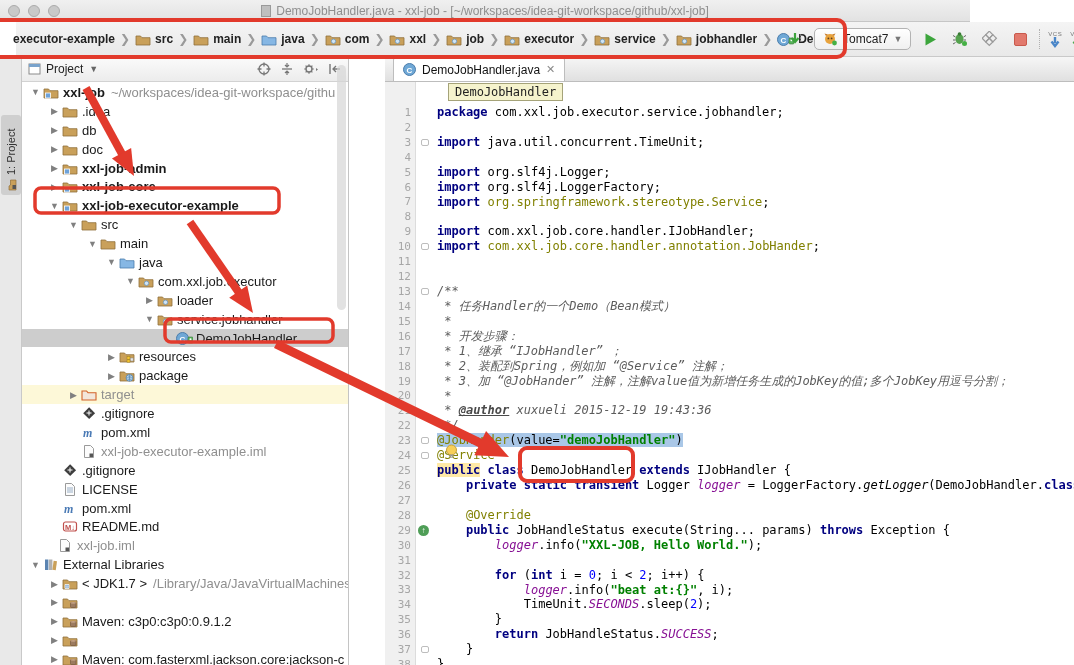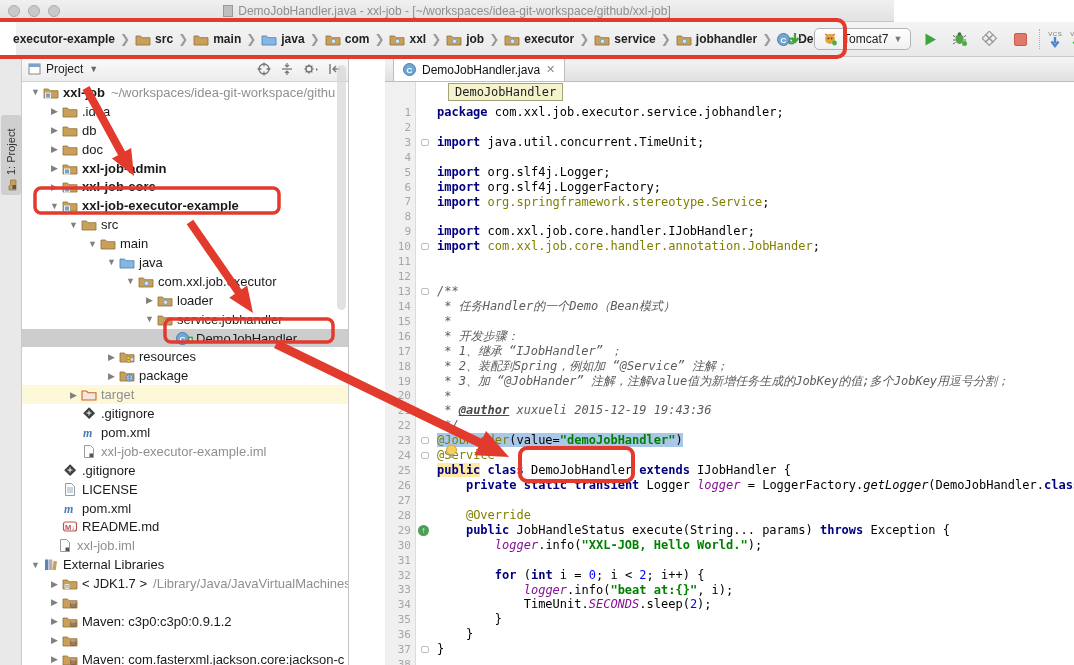--- a/index.html
+++ b/index.html
@@ -1,21 +1,21 @@
 <!DOCTYPE html>
 <html><head>
 <meta charset="utf-8">
 <style>
   * { margin:0; padding:0; box-sizing:border-box; }
   html,body { width:1074px; height:665px; overflow:hidden; background:#fff;
               font-family:"Liberation Sans", sans-serif; }
   #stage { position:relative; width:1074px; height:665px; background:#fff; overflow:hidden; }
 
   
-  #titlebar { position:absolute; left:0; top:0; width:894px; height:22px;
+  #titlebar { position:absolute; left:0; top:0; width:970px; height:22px;
     background:linear-gradient(#f0f0f0,#e2e2e2); border-bottom:1px solid #c6c6c6;
     display:flex; align-items:center; }
   .tl { width:12px; height:12px; border-radius:50%; background:#c9c9c9; border:1px solid #ababab; margin-left:8px; }
   #titletext { position:absolute; left:0; right:0; text-align:center; font-size:12px; color:#8f8f8f; white-space:nowrap; }
   .doc-ico { display:inline-block; width:10px; height:12px; background:#bfbfbf; border:1px solid #9a9a9a; vertical-align:-2px; margin-right:5px; }
 
   
   #toolbar { position:absolute; left:16px; top:22px; width:1074px; height:35px;
     background:linear-gradient(#f4f4f4,#e9e9e9); border-bottom:1px solid #c9c9c9;
     display:flex; align-items:center; }
@@ -775,20 +775,21 @@
           <div class="cl"><span class="cl-p">    </span><span class="cl-k">private</span><span class="cl-p"> </span><span class="cl-k">static</span><span class="cl-p"> </span><span class="cl-k">transient</span><span class="cl-p"> Logger </span><span class="cl-f">logger</span><span class="cl-p"> = LoggerFactory.</span><span class="cl-m">getLogger</span><span class="cl-p">(DemoJobHandler.</span><span class="cl-k">class</span></div>
           <div class="cl"></div>
           <div class="cl"><span class="cl-p">    </span><span class="cl-a">@Override</span></div>
           <div class="cl"><span class="cl-p">    </span><span class="cl-k">public</span><span class="cl-p"> JobHandleStatus execute(String... params) </span><span class="cl-k">throws</span><span class="cl-p"> Exception {</span></div>
           <div class="cl"><span class="cl-p">        </span><span class="cl-f">logger</span><span class="cl-p">.info(</span><span class="cl-s">"XXL-JOB, Hello World."</span><span class="cl-p">);</span></div>
           <div class="cl"></div>
           <div class="cl"><span class="cl-p">        </span><span class="cl-k">for</span><span class="cl-p"> (</span><span class="cl-k">int</span><span class="cl-p"> i = </span><span class="cl-n">0</span><span class="cl-p">; i &lt; </span><span class="cl-n">2</span><span class="cl-p">; i++) {</span></div>
           <div class="cl"><span class="cl-p">            </span><span class="cl-f">logger</span><span class="cl-p">.info(</span><span class="cl-s">"beat at:{}"</span><span class="cl-p">, i);</span></div>
           <div class="cl"><span class="cl-p">            TimeUnit.</span><span class="cl-sf">SECONDS</span><span class="cl-p">.sleep(</span><span class="cl-n">2</span><span class="cl-p">);</span></div>
           <div class="cl"><span class="cl-p">        }</span></div>
+          <div class="cl"><span class="cl-p">        </span><span class="cl-k">return</span><span class="cl-p"> JobHandleStatus.</span><span class="cl-sf">SUCCESS</span><span class="cl-p">;</span></div>
           <div class="cl"><span class="cl-p">    }</span></div>
           <div class="cl"><span class="cl-p">}</span></div>
         </div>
       <div id="crumbbox">DemoJobHandler</div>
       <div id="bulb">
         <svg width="13" height="15">
             <circle cx="6.5" cy="6" r="5" fill="#f7cf5a" stroke="#c9a23c"></circle>
             <rect x="4.5" y="10.5" width="4" height="1.5" fill="#9a9a9a"></rect>
             <rect x="5" y="12.5" width="3" height="1.2" fill="#9a9a9a"></rect>
           </svg>

